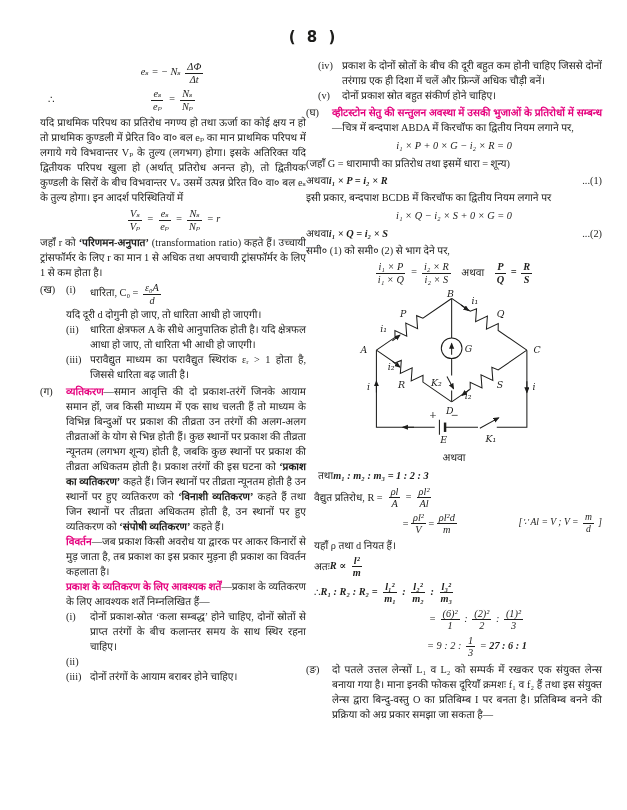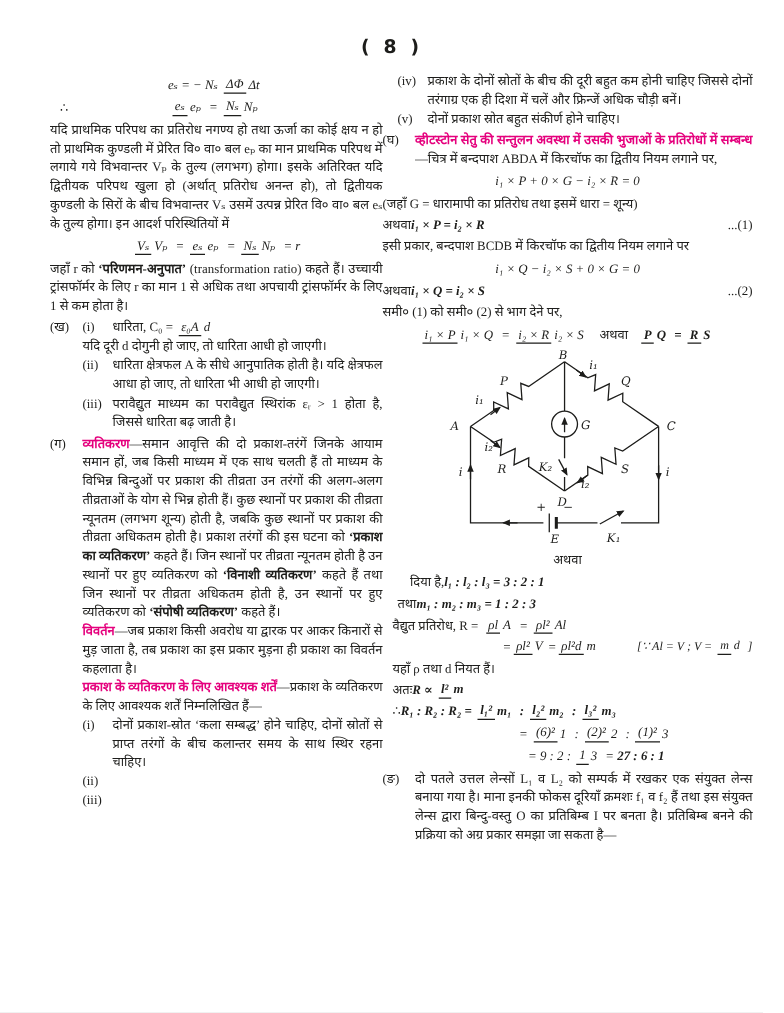--- a/index.html
+++ b/index.html
@@ -9,21 +9,21 @@
            font-family:"DejaVu Sans","Liberation Sans",sans-serif;}
   .cols{display:flex;padding:4px 12px 0 40px;}
   .lcol{width:266px;}
   .rcol{width:296px;}
   .col{font-size:10.3px;line-height:1.46;text-align:justify;}
   p{margin:0;}
   .math{font-style:italic;}
   .hin{font-style:normal;}
   .b{font-weight:700;}
   .pink{color:#e5007d;font-weight:700;}
-  .frac{display:inline-flex;align-items:center;vertical-align:middle;
+  .frac{display:inline-flex;flex-direction:column;align-items:center;vertical-align:middle;
         line-height:1.12;margin:0 2px;}
   .frac>.nu{border-bottom:1px solid currentColor;padding:0 2px;}
   .frac>.de{padding:0 2px;}
   .feq{text-align:center;margin:3px 0;position:relative;}
   .lead{position:absolute;left:8px;top:50%;transform:translateY(-50%);font-style:normal;}
   .qrow{display:flex;margin-top:2px;}
   .qlbl{flex:0 0 26px;}
   .qbody{flex:1;}
   .irow{display:flex;}
   .ilbl{flex:0 0 24px;}
@@ -133,20 +133,21 @@
 
       <div class="ind1 irow">
         <span class="ilbl">(i)</span>
         <span class="itxt">दोनों प्रकाश-स्रोत ‘कला सम्बद्ध’ होने चाहिए, दोनों स्रोतों से प्राप्त तरंगों के बीच कलान्तर समय के साथ स्थिर रहना चाहिए।</span>
       </div>
       <div class="ind1 irow">
         <span class="ilbl">(ii)</span>
       </div>
       <div class="ind1 irow">
         <span class="ilbl">(iii)</span>
+        <span class="itxt">दोनों तरंगों के आयाम बराबर होने चाहिए।</span>
       </div>
     </div>
 
     <div class="col rcol">
 
       <div class="irow" style="margin-left:12px">
         <span class="ilbl">(iv)</span>
         <span class="itxt">प्रकाश के दोनों स्रोतों के बीच की दूरी बहुत कम होनी चाहिए जिससे दोनों तरंगाग्र एक ही दिशा में चलें और फ्रिन्जें अधिक चौड़ी बनें।</span>
       </div>
       <div class="irow" style="margin-left:12px">
@@ -261,24 +262,20 @@
           <text x="88" y="103">K₂</text>
           <text x="146" y="163">K₁</text>
           <text x="98" y="164">E</text>
           <text x="86" y="137" font-style="normal">+</text>
           <text x="109" y="137" font-style="normal">−</text>
         </g>
       </svg>
 
       <div class="feq hin b" style="font-weight:400">अथवा</div>
 
-      <div class="eqrow" style="margin-left:22px">
-        <span class="w">दिया है,</span>
-        <span class="c math">l₁ : l₂ : l₃ = 3 : 2 : 1</span>
-      </div>
       <div class="eqrow" style="margin-left:12px">
         <span class="w">तथा</span>
         <span class="c math">m₁ : m₂ : m₃ = 1 : 2 : 3</span>
       </div>
 
       <div class="eqrow" style="margin-left:8px">
         <span class="w">वैद्युत प्रतिरोध, R =</span>
         <span class="math" style="margin-left:4px">
           <span class="frac">
               <span class="nu">ρl</span>

